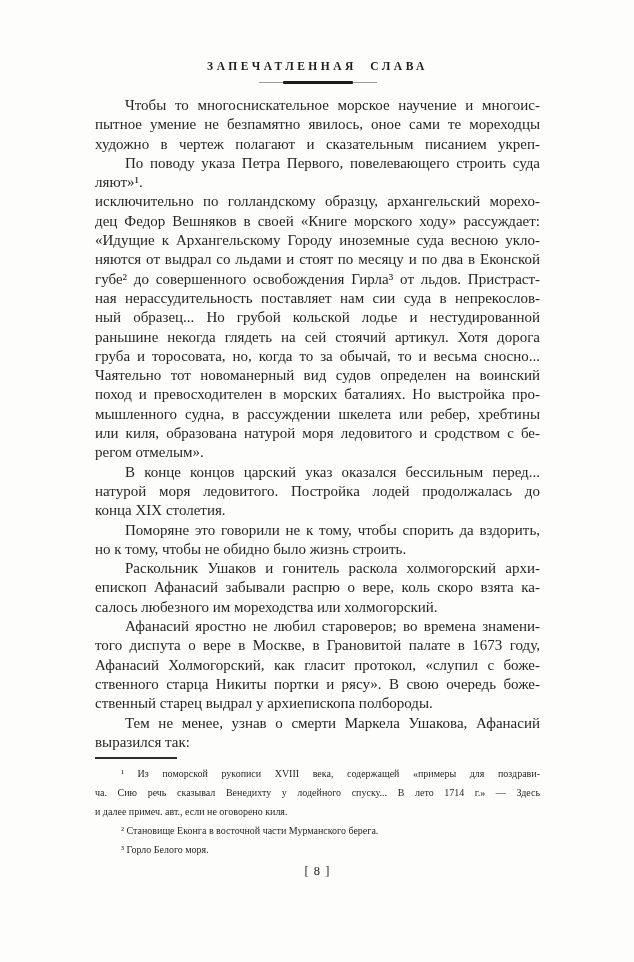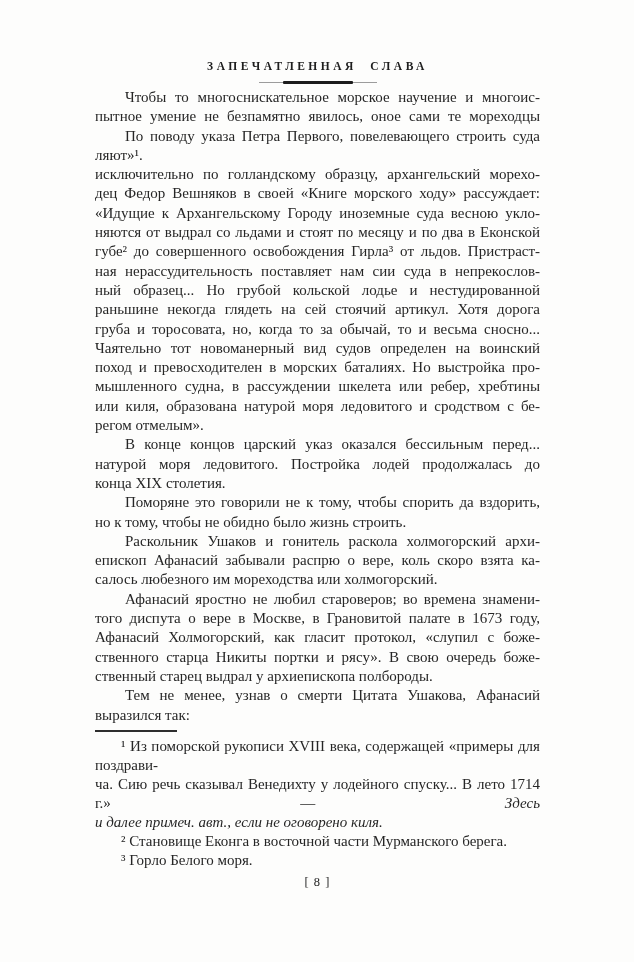--- a/index.html
+++ b/index.html
@@ -45,21 +45,21 @@
   }
   .divider::after {
     content: "";
     position: absolute;
     left: 24px; right: 24px; top: 0;
     height: 3px;
     background: #1c1c1c;
     border-radius: 1px;
   }
   .body-text {
-    margin-top: 4px;
+    margin-top: 12px;
     font-size: 15px;
     line-height: 19.3px;
   }
   .ln {
     text-align: justify;
     text-align-last: justify;
   }
   .ln.pl {
     text-align-last: left;
   }
@@ -67,28 +67,27 @@
     text-indent: 30px;
   }
   .fn-rule {
     width: 82px;
     height: 2px;
     background: #2e2e2e;
     margin-top: 5px;
   }
   .footnotes {
     margin-top: 5px;
-    font-size: 15px;
+    font-size: 10px;
     line-height: 19px;
   }
   .footnotes .ln.ind {
     text-indent: 26px;
   }
   .it {
-    font-style: italic;
   }
   .page-number {
     margin-top: 5px;
     text-align: center;
     font-size: 12.5px;
     letter-spacing: 1px;
     color: #1e1e1e;
   }
 </style>
 </head>
@@ -97,20 +96,21 @@
 <div class="page">
   <div class="content">
 
     <div class="running-head">ЗАПЕЧАТЛЕННАЯ СЛАВА</div>
 
     <div class="divider"></div>
 
     <div class="body-text">
         <div class="ln ind">Чтобы то многоснискательное морское научение и многоис-</div>
         <div class="ln">пытное умение не безпамятно явилось, оное сами те мореходцы</div>
+        <div class="ln">художно в чертеж полагают и сказательным писанием укреп-</div>
         <div class="ln ind">По поводу указа Петра Первого, повелевающего строить суда</div>
         <div class="ln pl">ляют»¹.</div>
         <div class="ln">исключительно по голландскому образцу, архангельский морехо-</div>
         <div class="ln">дец Федор Вешняков в своей «Книге морского ходу» рассуждает:</div>
         <div class="ln">«Идущие к Архангельскому Городу иноземные суда весною укло-</div>
         <div class="ln">няются от выдрал со льдами и стоят по месяцу и по два в Еконской</div>
         <div class="ln">губе² до совершенного освобождения Гирла³ от льдов. Пристраст-</div>
         <div class="ln">ная нерассудительность поставляет нам сии суда в непрекослов-</div>
         <div class="ln">ный образец... Но грубой кольской лодье и нестудированной</div>
         <div class="ln">раньшине некогда глядеть на сей стоячий артикул. Хотя дорога</div>
@@ -126,21 +126,21 @@
         <div class="ln ind">Поморяне это говорили не к тому, чтобы спорить да вздорить,</div>
         <div class="ln pl">но к тому, чтобы не обидно было жизнь строить.</div>
         <div class="ln ind">Раскольник Ушаков и гонитель раскола холмогорский архи-</div>
         <div class="ln">епископ Афанасий забывали распрю о вере, коль скоро взята ка-</div>
         <div class="ln pl">салось любезного им мореходства или холмогорский.</div>
         <div class="ln ind">Афанасий яростно не любил староверов; во времена знамени-</div>
         <div class="ln">того диспута о вере в Москве, в Грановитой палате в 1673 году,</div>
         <div class="ln">Афанасий Холмогорский, как гласит протокол, «слупил с боже-</div>
         <div class="ln">ственного старца Никиты портки и рясу». В свою очередь боже-</div>
         <div class="ln pl">ственный старец выдрал у архиепископа полбороды.</div>
-        <div class="ln ind">Тем не менее, узнав о смерти Цитата Ушакова, Афанасий</div>
+        <div class="ln ind">Тем не менее, узнав о смерти Маркела Ушакова, Афанасий</div>
         <div class="ln pl">выразился так:</div>
       </div>
 
     <div class="fn-rule"></div>
 
     <div class="footnotes">
         <div class="ln ind"><span>¹  Из поморской рукописи XVIII века, содержащей «примеры для поздрави-</span></div>
         <div class="ln"><span>ча. Сию речь сказывал Венедихту у лодейного спуску... В лето 1714 г.» — </span><span class="it">Здесь</span></div>
         <div class="ln pl"><span class="it">и далее примеч. авт., если не оговорено киля.</span></div>
         <div class="ln ind pl"><span>²  Становище Еконга в восточной части Мурманского берега.</span></div>

